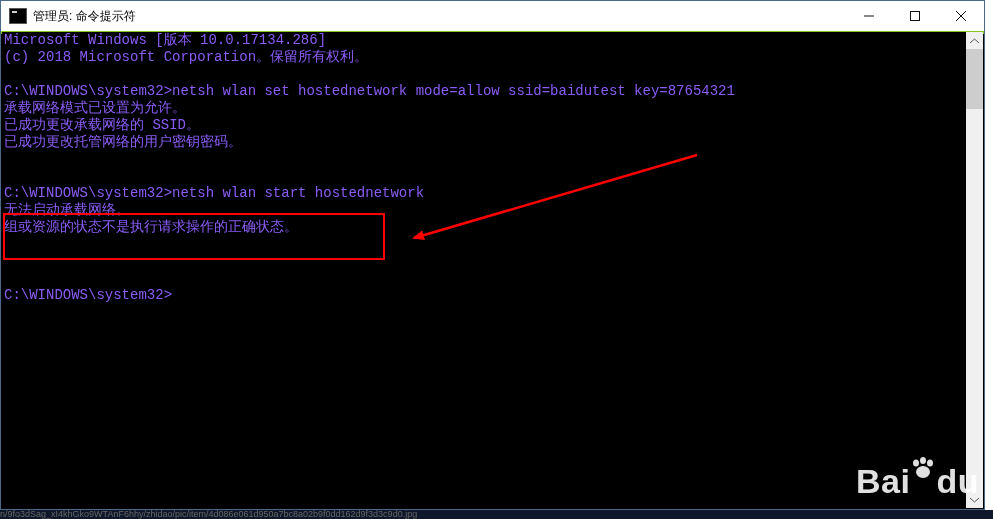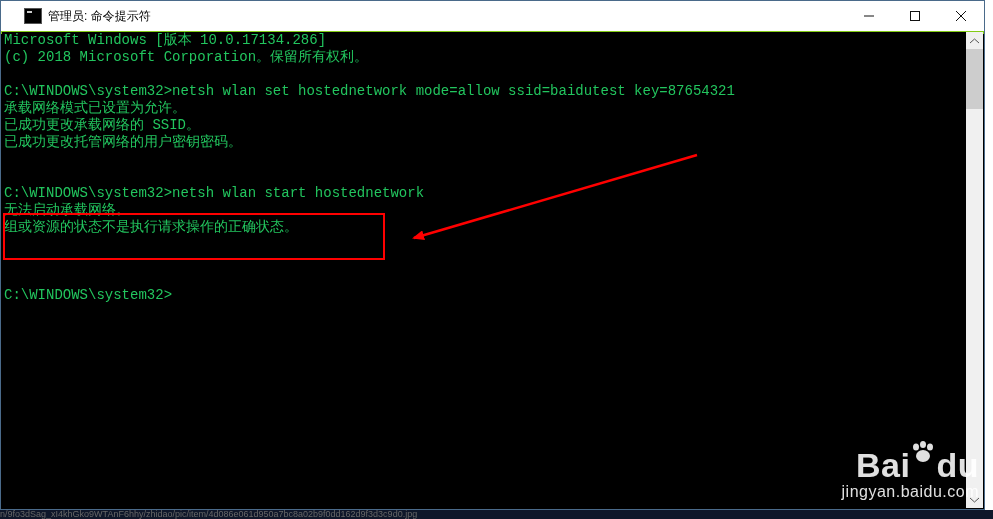--- a/index.html
+++ b/index.html
@@ -20,21 +20,20 @@
     border: 1px solid #4a6a8a;
     background: #000;
     box-sizing: border-box;
   }
   .titlebar {
     height: 30px;
     background: #fff;
     display: flex;
     align-items: center;
     border-bottom: 3px solid #84cc16;
-    padding-left: 15px;
   }
   .titlebar .app-icon {
     width: 16px;
     height: 14px;
     margin: 0 6px 0 8px;
     background: #000;
     position: relative;
     border: 1px solid #555;
   }
   .titlebar .app-icon::before {
@@ -67,21 +66,21 @@
     top: 31px;
     right: 1px;
     bottom: 1px;
     background: #000;
   }
 
   .console {
     position: absolute;
     left: 0; top: 0; right: 17px; bottom: 0;
     background: #000;
-    color: #22c55e;
+    color: #8b5cf6;
     font-family: "NSimSun", "SimSun", "Courier New", monospace;
     font-size: 14px;
     line-height: 17px;
     white-space: pre;
     padding: 0 0 0 2px;
   }
 
   .scrollbar {
     position: absolute;
     right: 0; top: 0; bottom: 0;
@@ -243,16 +242,15 @@
       <span>Bai</span><svg class="paw" viewBox="0 0 26 22">
           <g fill="rgba(255,255,255,0.88)">
             <ellipse cx="6" cy="6" rx="3" ry="3.5"></ellipse>
             <ellipse cx="13" cy="3.5" rx="3" ry="3.5"></ellipse>
             <ellipse cx="20" cy="6" rx="3" ry="3.5"></ellipse>
             <ellipse cx="13" cy="15" rx="7" ry="6"></ellipse>
           </g>
         </svg><span>du</span>
     </span>
   </div>
-  <div class="line2">jingyan.baidu.com</div>
 </div>
 
 <div class="bottom-strip">n/9fo3dSag_xI4khGko9WTAnF6hhy/zhidao/pic/item/4d086e061d950a7bc8a02b9f0dd162d9f3d3c9d0.jpg</div>
 
 </body></html>

